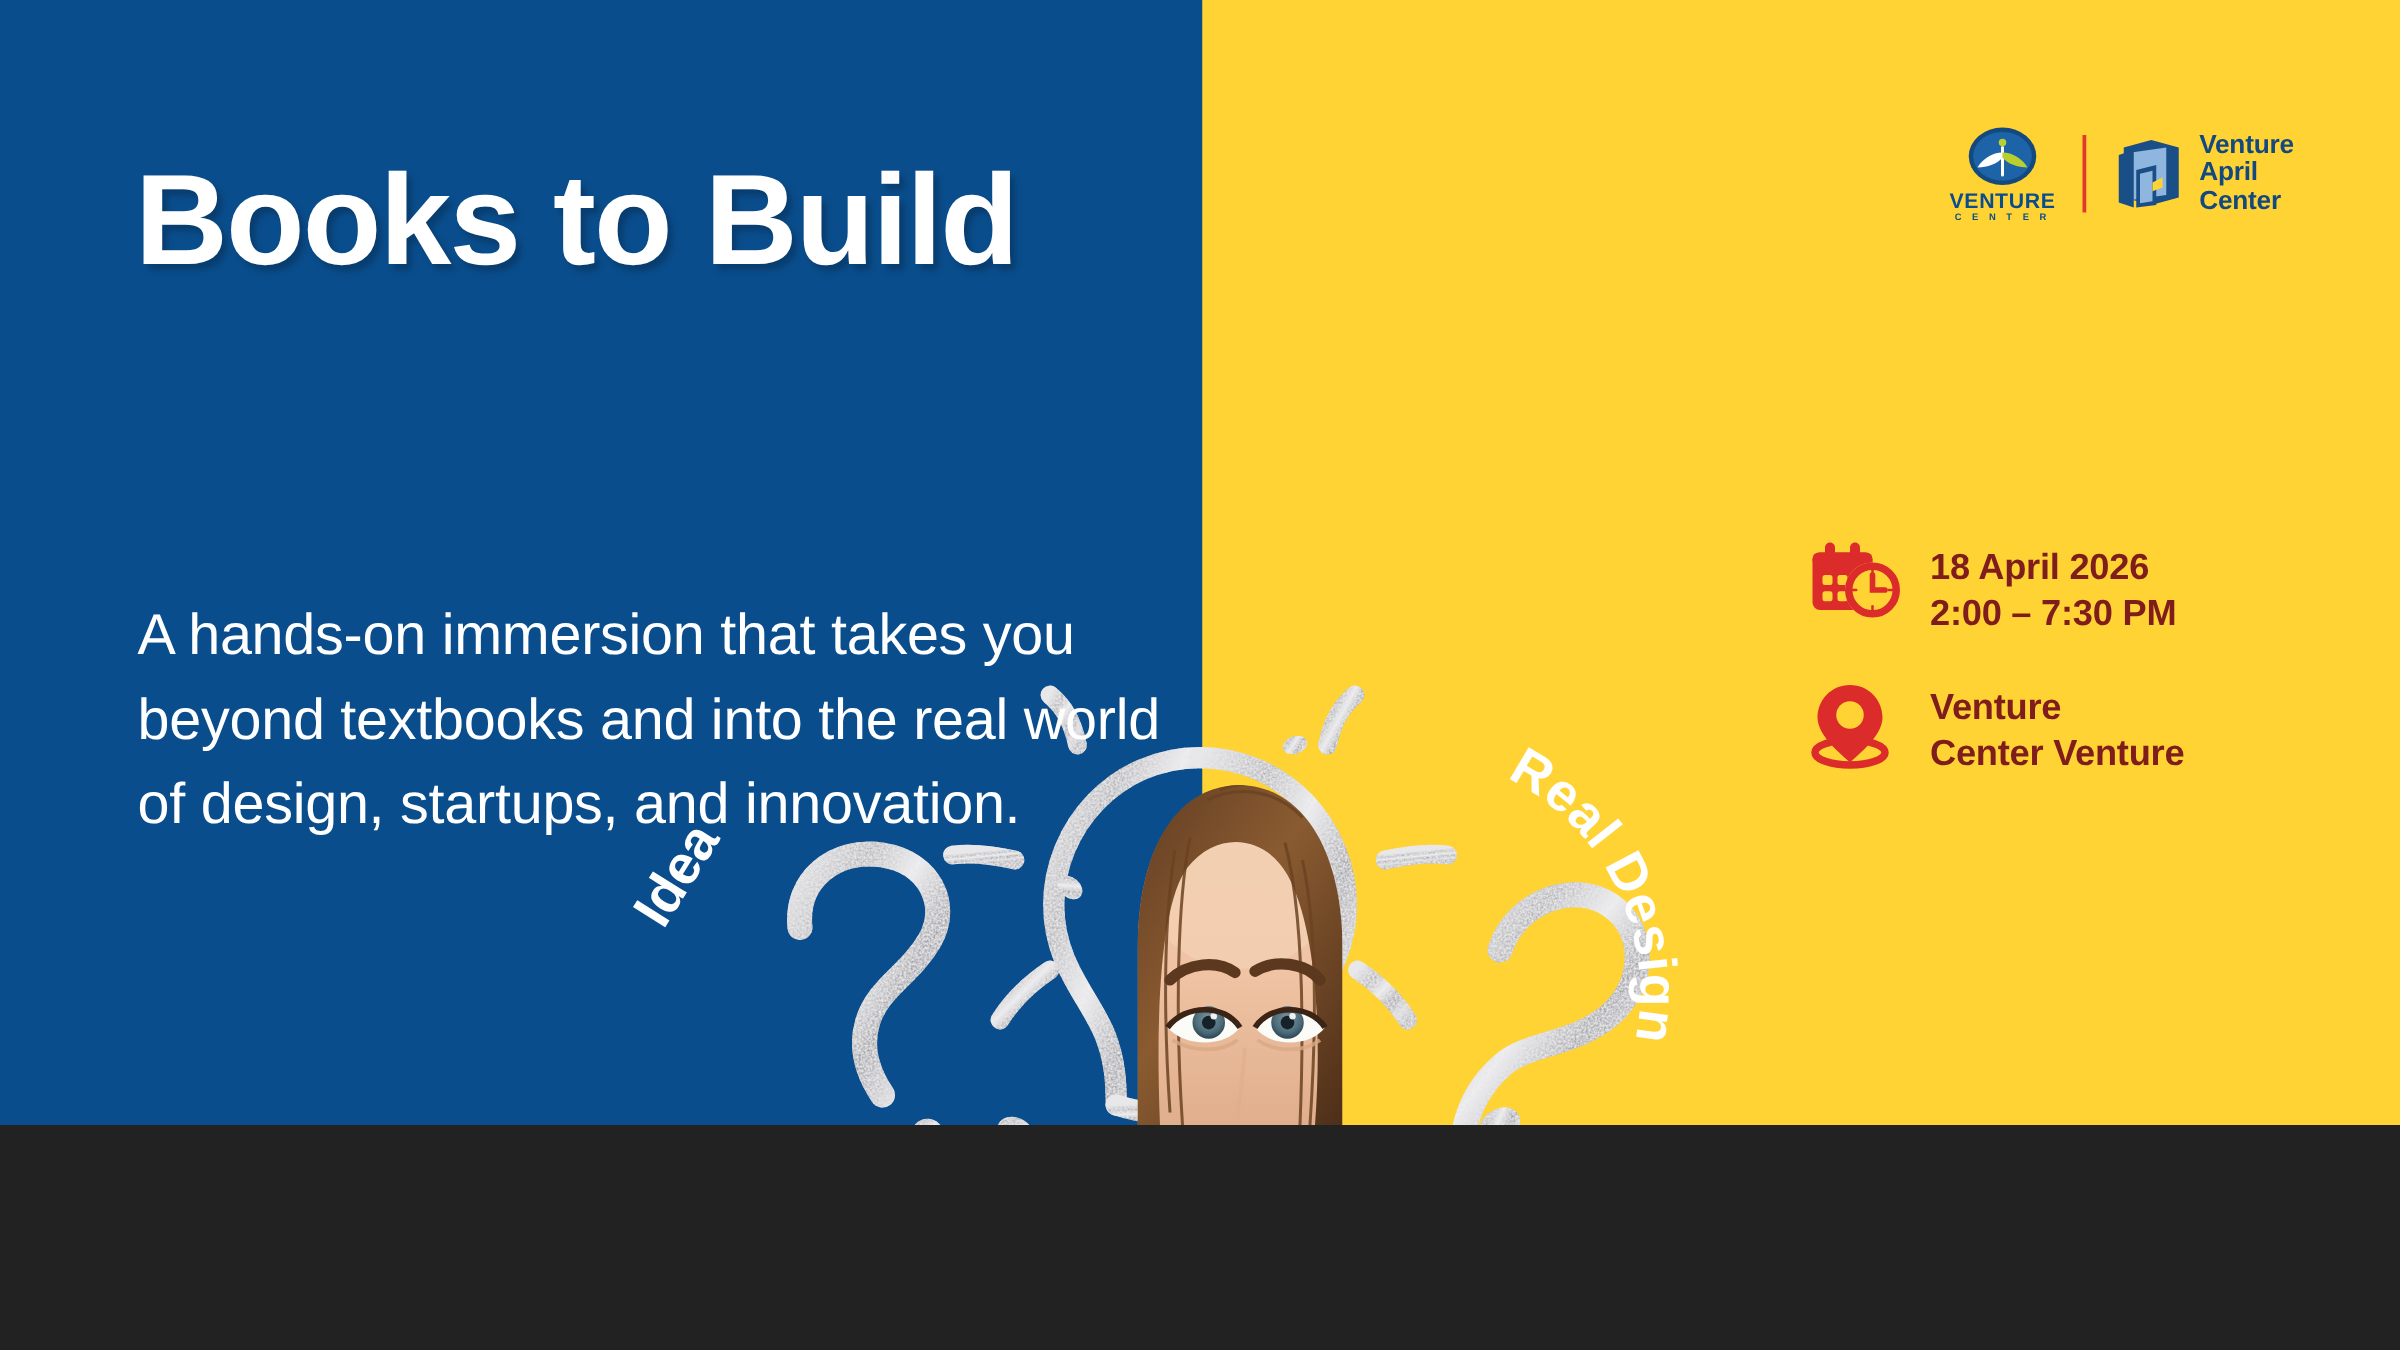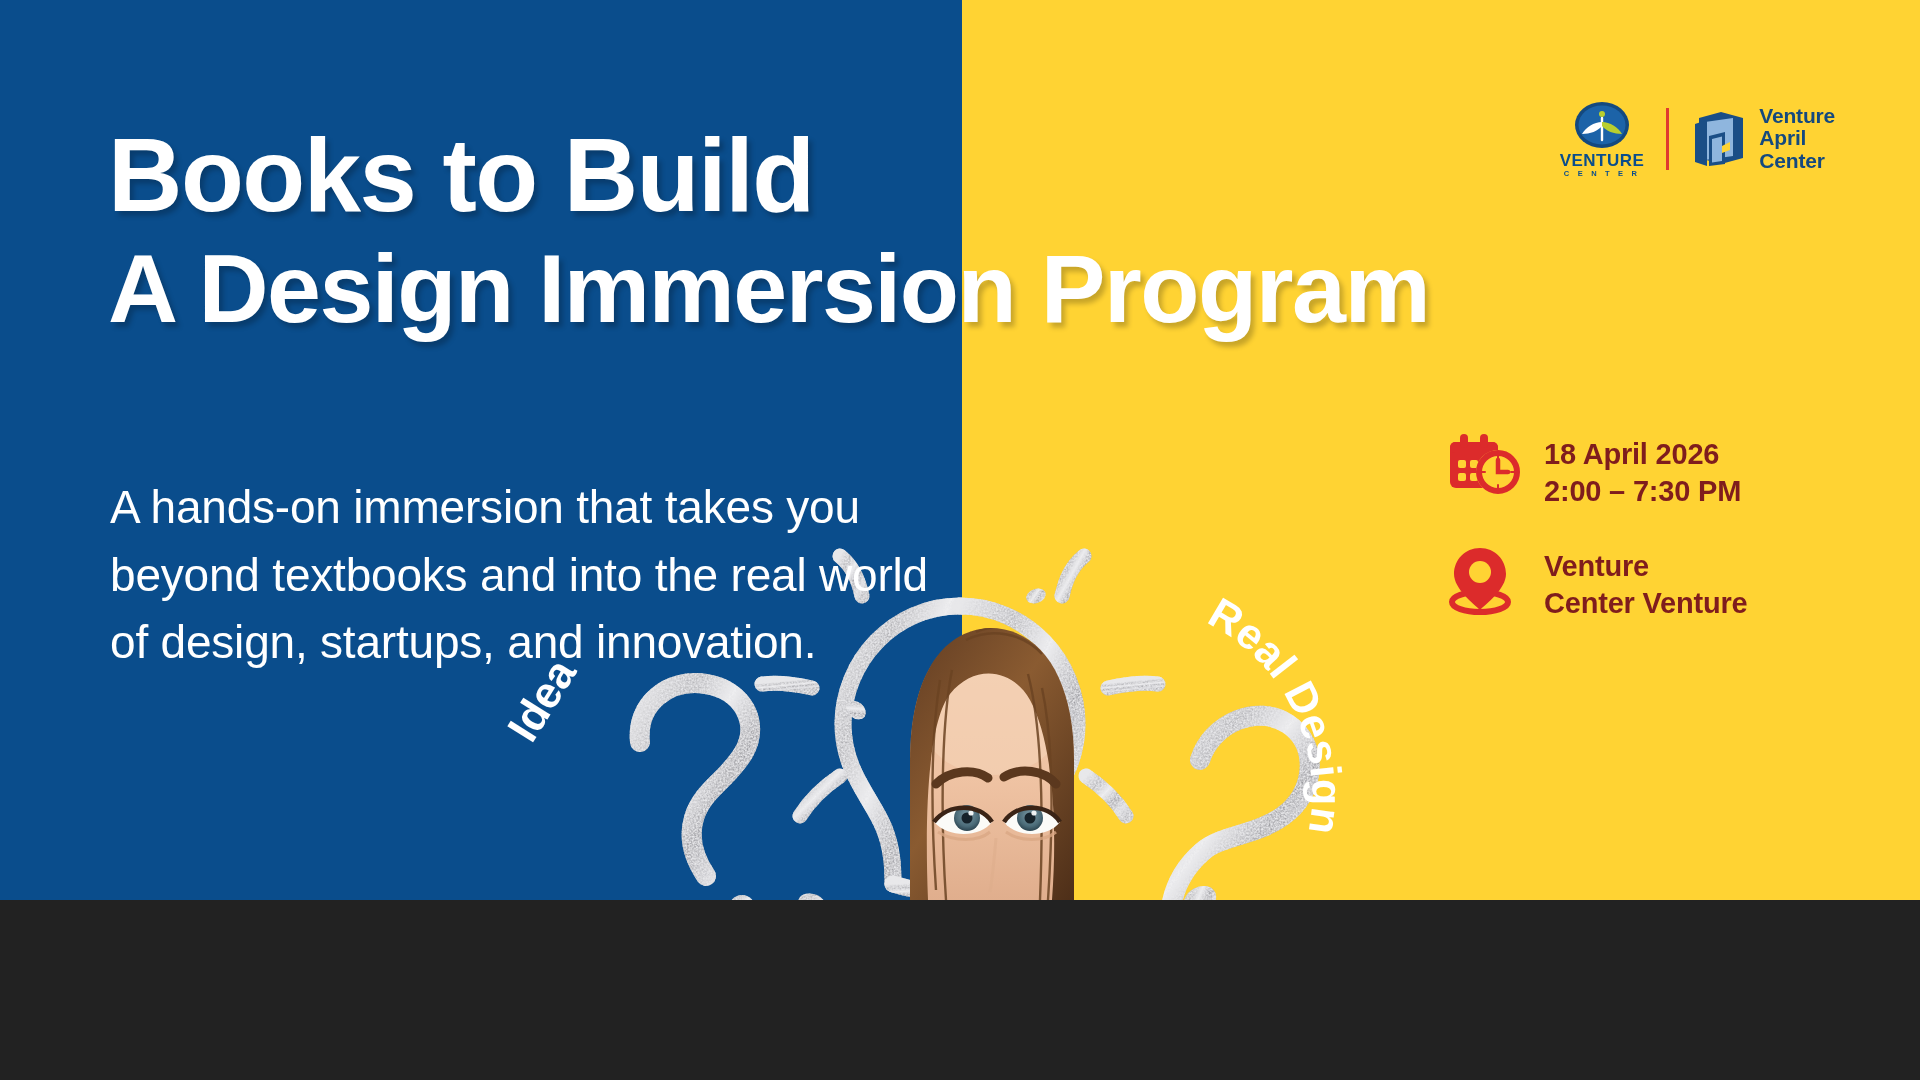--- a/index.html
+++ b/index.html
@@ -267,21 +267,20 @@
           <ellipse cx="1200" cy="900" rx="17" ry="13" transform="rotate(-30 1200 900)"></ellipse>
           <ellipse cx="856" cy="710" rx="11" ry="8" transform="rotate(40 856 710)"></ellipse>
           <ellipse cx="1036" cy="596" rx="10" ry="7" transform="rotate(-20 1036 596)"></ellipse>
         </g>
       </g>
     </svg>
   </div>
 
   <div class="headline">
     <span class="line1">Books to Build</span>
-    <span class="line2">A Design Immersion Program</span>
   </div>
 
   <p class="subtitle">A hands-on immersion that takes you beyond textbooks and into the real world of design, startups, and innovation.</p>
 
   <div class="logo-bar">
 
     <div class="vc-logo">
       <svg class="vc-oval" viewBox="0 0 60 50" xmlns="http://www.w3.org/2000/svg">
         <ellipse cx="30" cy="25" rx="27" ry="23" fill="#14497F"></ellipse>
         <ellipse cx="30" cy="25" rx="23.5" ry="19.5" fill="#1C63A8"></ellipse>

